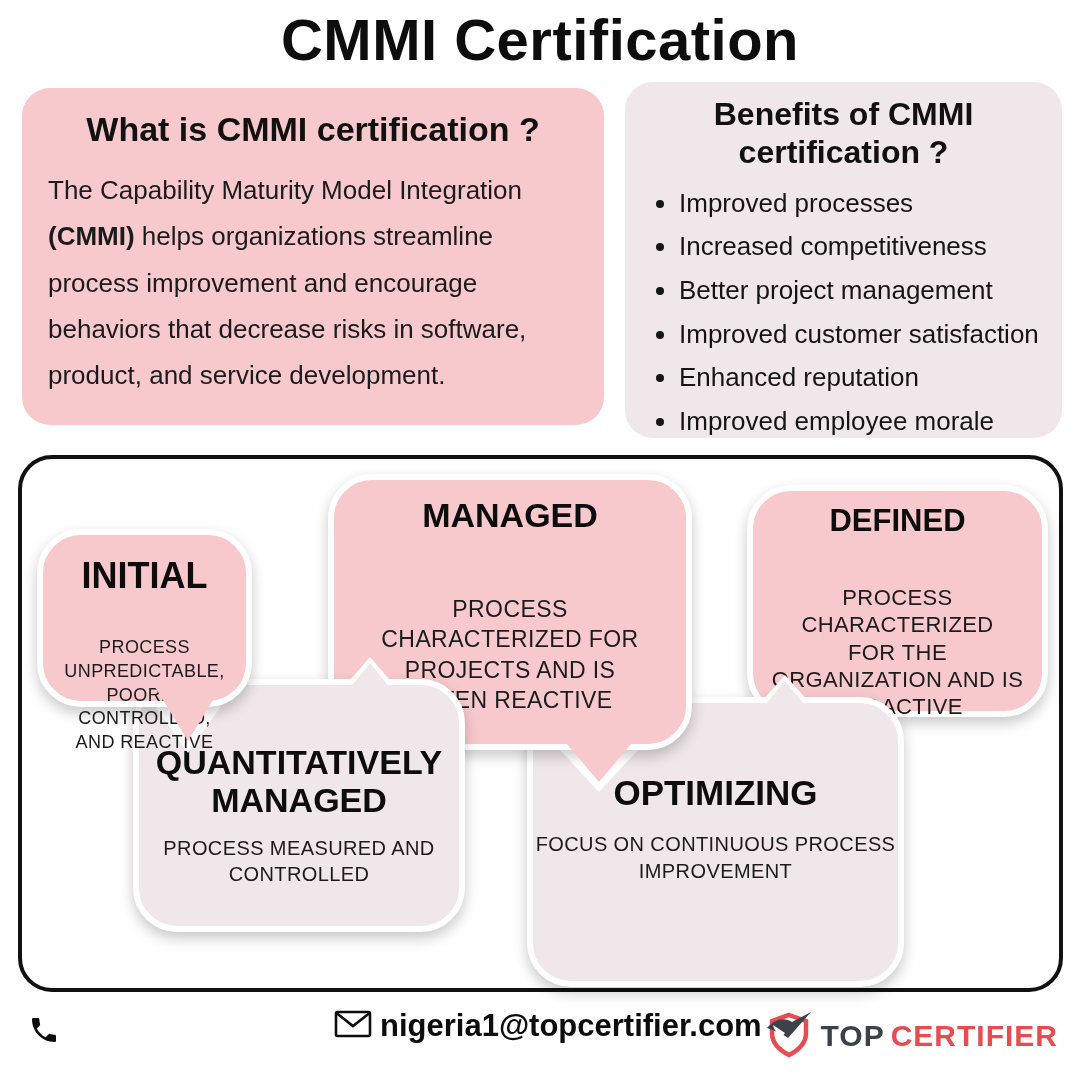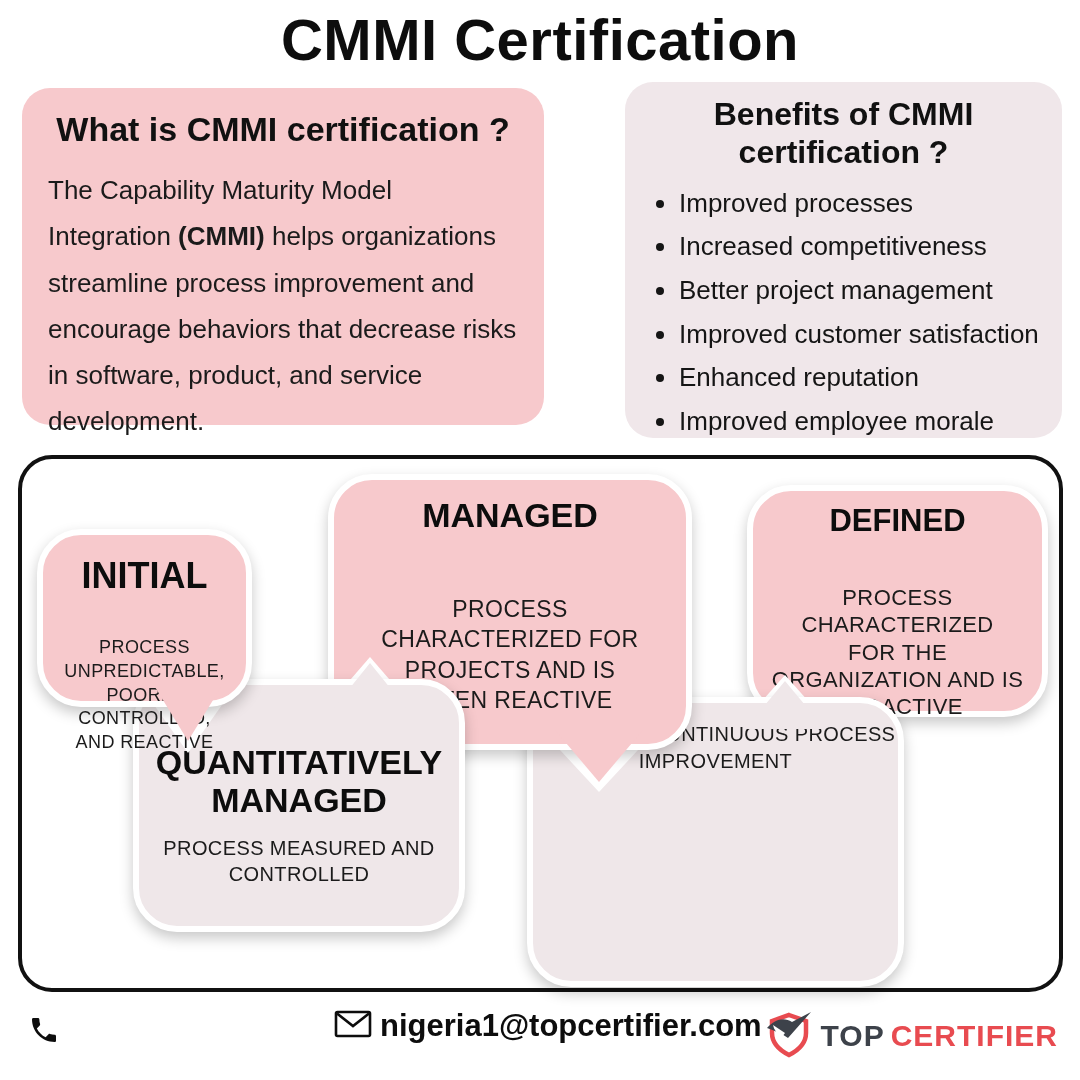--- a/index.html
+++ b/index.html
@@ -7,21 +7,21 @@
     position:relative;width:1080px;height:1080px;background:#ffffff;overflow:hidden;
     font-family:"Liberation Sans", sans-serif;color:#111111;
   }
   
   .page-title{
     position:absolute;left:0;top:6px;width:100%;text-align:center;
     font-size:58px;font-weight:800;letter-spacing:.5px;color:#0d0d0d;
   }
   
   .what-box{
-    position:absolute;left:22px;top:88px;width:522px;height:337px;
+    position:absolute;left:22px;top:88px;width:582px;height:337px;
     background:#f7c9cc;border-radius:28px;box-sizing:border-box;padding:18px 26px 0 26px;
   }
   .what-heading{font-size:34px;font-weight:700;text-align:center;margin:4px 0 18px 0;}
   .what-body{font-size:26px;line-height:1.78;text-align:left;color:#1b1b1b;}
   .what-body b{font-weight:800;}
   .benefits-box{
     position:absolute;left:625px;top:82px;width:437px;height:356px;
     background:#f0e7ea;border-radius:28px;box-sizing:border-box;padding:12px 18px 0 18px;
   }
   .benefits-heading{font-size:32px;font-weight:700;text-align:center;line-height:1.18;
@@ -142,20 +142,21 @@
         <div class="bubble-title">QUANTITATIVELY MANAGED</div>
         <div class="bubble-desc">PROCESS MEASURED AND
 CONTROLLED</div>
       </div>
       <div class="tail fill-light up" style="left:200px;top:-16px;width:74px;height:46px;"></div>
     </div>
 
     <div class="bubble light b-opt">
       <div class="tail white up" style="left:210px;top:-22px;width:96px;height:54px;"></div>
       <div class="bubble-box">
+        <div class="bubble-title">OPTIMIZING</div>
         <div class="bubble-desc">FOCUS ON CONTINUOUS PROCESS
 IMPROVEMENT</div>
       </div>
       <div class="tail fill-light up" style="left:218px;top:-16px;width:80px;height:48px;"></div>
     </div>
 
   </div>
 
   <div class="footer">
 

